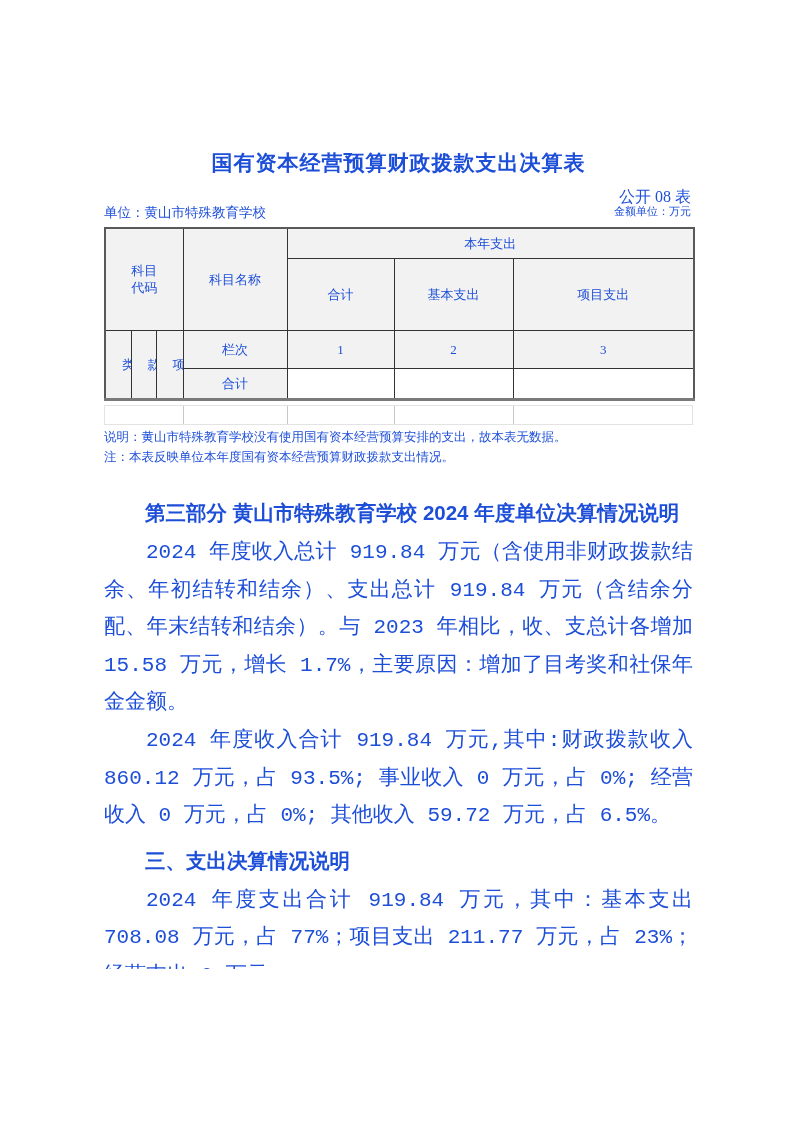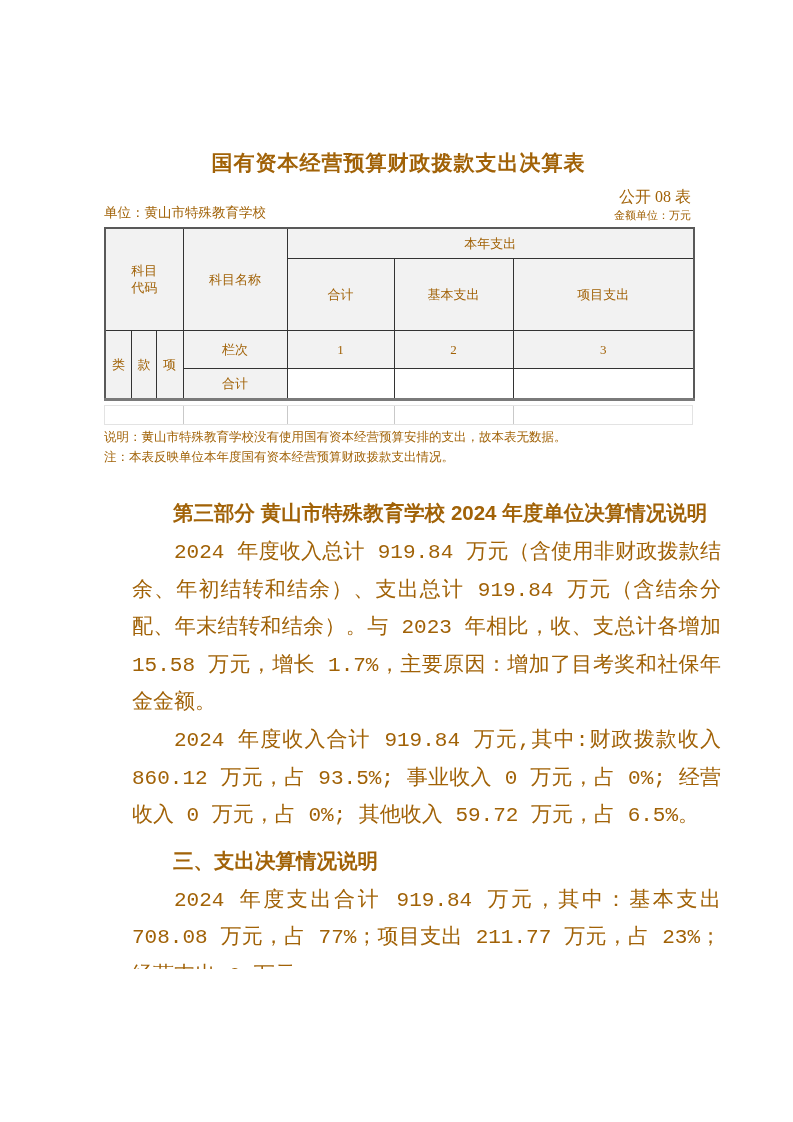--- a/index.html
+++ b/index.html
@@ -3,21 +3,21 @@
 <meta charset="utf-8">
 <style>
   * { margin: 0; padding: 0; box-sizing: border-box; }
   html, body { background: #ffffff; }
   .page {
     position: relative;
     width: 793px;
     height: 969px;
     background: #ffffff;
     overflow: hidden;
-    color: #a16207;
+    color: #1d4ed8;
     font-family: "Liberation Serif", "DejaVu Serif", serif;
   }
   .content {
     position: absolute;
     left: 104px;
     top: 0;
     width: 589px;
     height: 100%;
   }
   .hei { font-family: "Liberation Sans", "DejaVu Sans", sans-serif; font-weight: bold; }
@@ -35,41 +35,41 @@
     position: absolute;
     top: 190px; right: 2px;
     font-size: 16px;
     line-height: 14px;
   }
   .unit-row {
     position: absolute;
     top: 203px; left: 0; width: 100%;
     display: flex;
     justify-content: space-between;
-    align-items: flex-end;
+    align-items: flex-start;
   }
   .unit-label { font-size: 13.5px; line-height: 20px; }
   .amount-unit { font-size: 11px; line-height: 16px; padding-right: 2px; }
 
   table.budget {
     position: absolute;
     top: 227px; left: 0;
     width: 589px;
     border-collapse: collapse;
     table-layout: fixed;
     border: 2px solid #595959;
     border-bottom: 3px solid #7a7a7a;
   }
   table.budget td {
     border: 1px solid #333333;
     text-align: center;
     vertical-align: middle;
     font-size: 13px;
     line-height: 17px;
-    padding: 1px 6px;
+    padding: 1px 16px;
     overflow: hidden;
   }
   td.hdr { background: #f2f2f2; }
   td.data-cell { background: #ffffff; }
   .prewrap { white-space: pre-line; }
 
   .blank-row {
     position: absolute;
     top: 405px; left: 0;
     width: 589px; height: 20px;
@@ -85,21 +85,20 @@
     font-size: 12.5px;
     line-height: 19.5px;
   }
 
   .narrative {
     position: absolute;
     top: 492px; left: 0; width: 589px;
     font-size: 21px;
     line-height: 37.6px;
     text-align: justify;
-    margin-left: 28px;
   }
   .part-heading {
     font-size: 20.5px;
     line-height: 42px;
     text-indent: 2em;
     white-space: nowrap;
   }
   .sub-heading {
     font-size: 20.5px;
     line-height: 42px;

